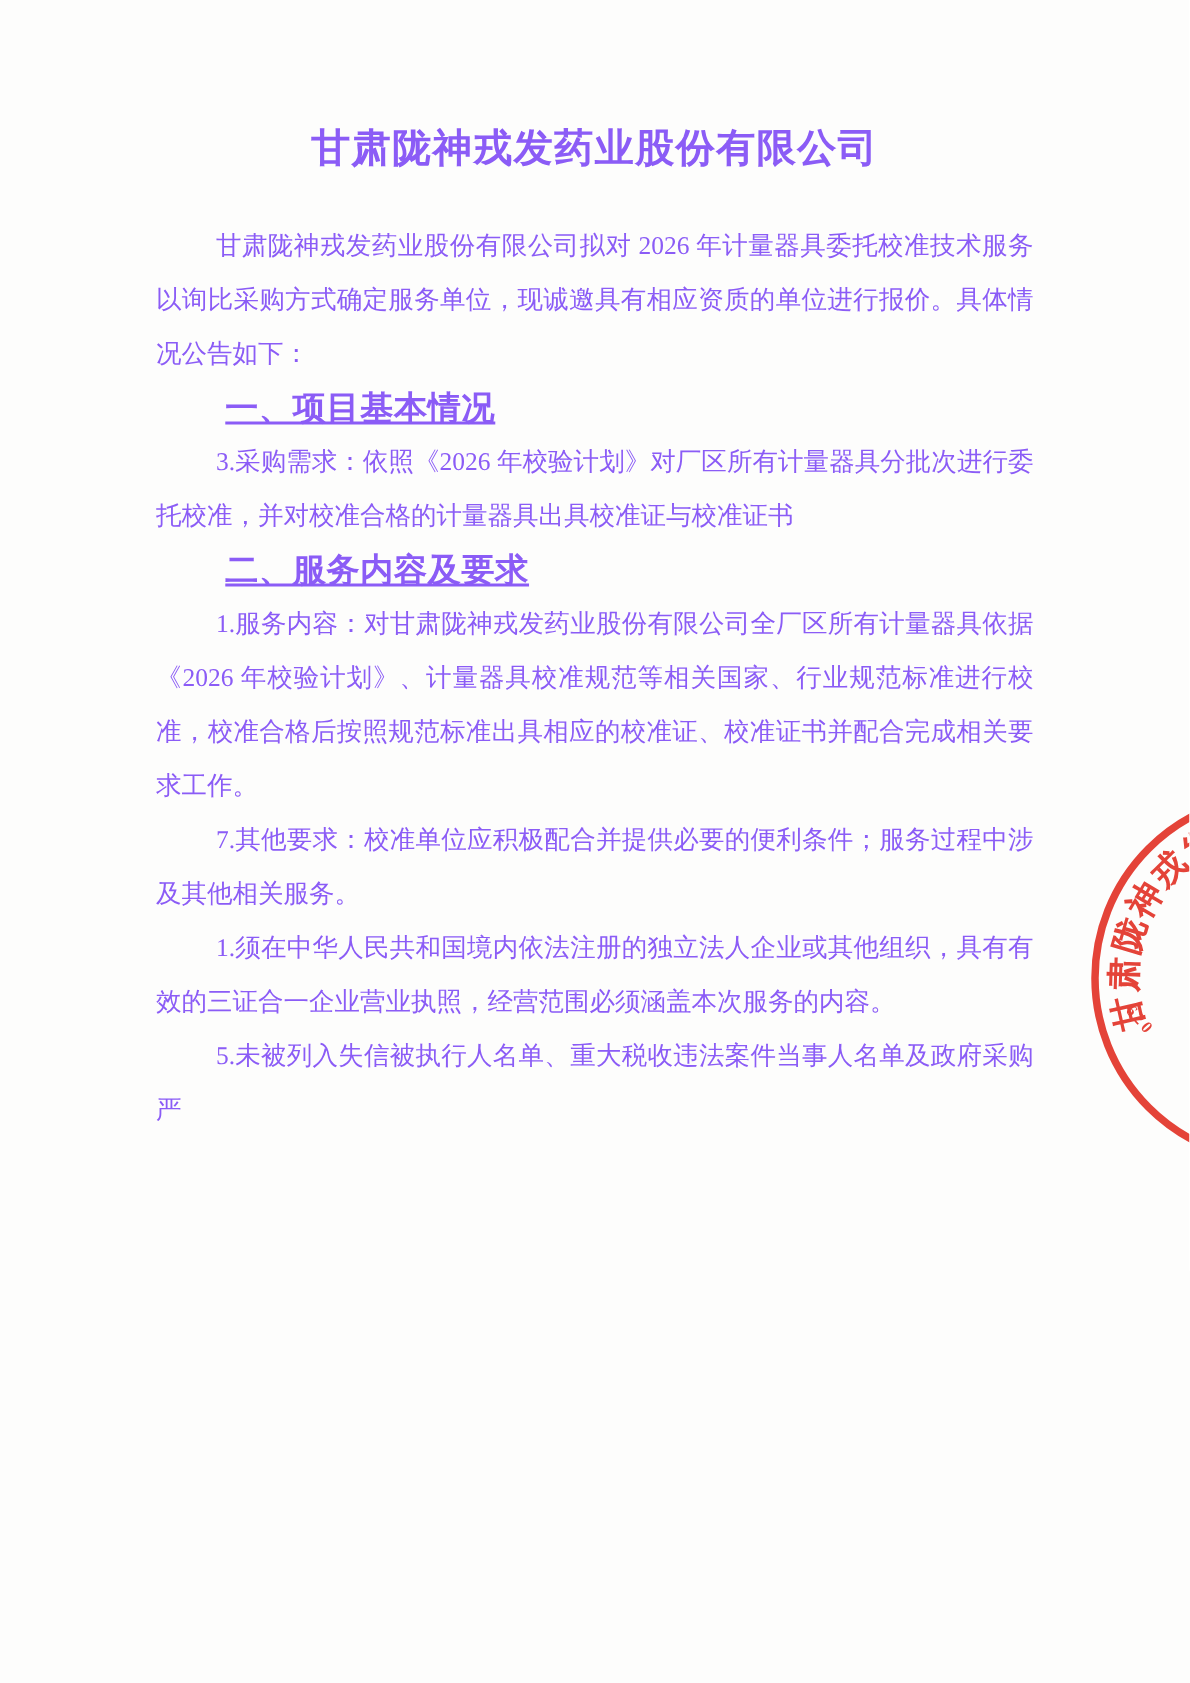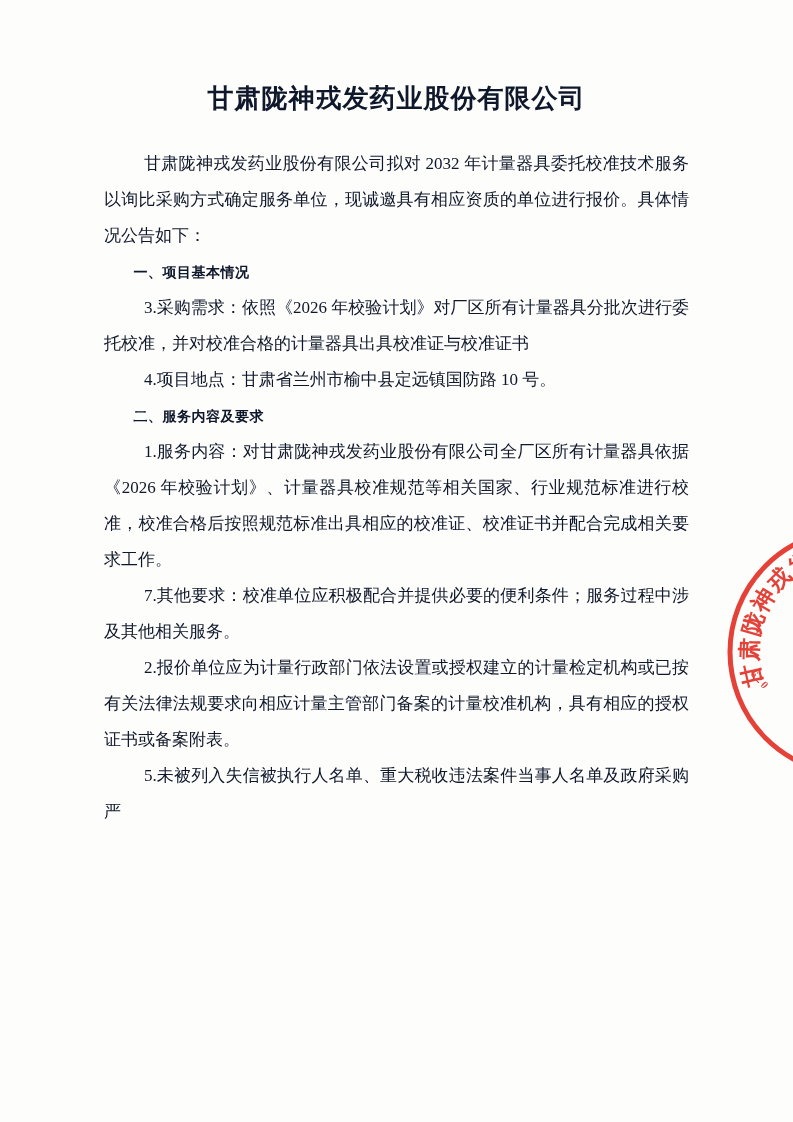--- a/index.html
+++ b/index.html
@@ -7,21 +7,21 @@
     padding: 0;
     background: #ffffff;
   }
   .page {
     position: relative;
     width: 793px;
     height: 1122px;
     background: #fdfdfc;
     overflow: hidden;
     font-family: "Liberation Serif", "DejaVu Serif", serif;
-    color: #0f172a;
+    color: #8b5cf6;
   }
   .doc {
     position: absolute;
     left: 104px;
     top: 78px;
     width: 585px;
   }
   .title-block {
     text-align: center;
     font-weight: bold;
@@ -37,24 +37,25 @@
     text-align: justify;
   }
   .body-text p { margin: 0; }
   p.para {
     text-indent: 2.35em;
     font-family: "Liberation Serif", "DejaVu Serif", serif;
   }
   p.heading {
     font-family: "Liberation Sans", "DejaVu Sans", sans-serif;
     font-weight: bold;
-    font-size: 14px;
+    font-size: 22px;
     text-indent: 2.1em;
     line-height: 36px;
     letter-spacing: 0.5px;
+    text-decoration: underline;
   }
   .stamp {
     position: absolute;
     left: 700px;
     top: 498px;
     width: 300px;
     height: 300px;
     pointer-events: none;
     opacity: 0.92;
   }
@@ -66,28 +67,27 @@
 </head>
 <body>
 
 <div class="page">
 
   <div class="doc">
     <div class="title-block">
       <div class="title-line">甘肃陇神戎发药业股份有限公司</div>
     </div>
     <div class="body-text">
-        <p class="para">甘肃陇神戎发药业股份有限公司拟对 2032 年计量器具委托校准技术服务以询比采购方式确定服务单位，现诚邀具有相应资质的单位进行报价。具体情况公告如下：</p>
+        <p class="para">甘肃陇神戎发药业股份有限公司拟对 2026 年计量器具委托校准技术服务以询比采购方式确定服务单位，现诚邀具有相应资质的单位进行报价。具体情况公告如下：</p>
         <p class="heading">一、项目基本情况</p>
         <p class="para">3.采购需求：依照《2026 年校验计划》对厂区所有计量器具分批次进行委托校准，并对校准合格的计量器具出具校准证与校准证书</p>
-        <p class="para">4.项目地点：甘肃省兰州市榆中县定远镇国防路 10 号。</p>
         <p class="heading">二、服务内容及要求</p>
         <p class="para">1.服务内容：对甘肃陇神戎发药业股份有限公司全厂区所有计量器具依据《2026 年校验计划》、计量器具校准规范等相关国家、行业规范标准进行校准，校准合格后按照规范标准出具相应的校准证、校准证书并配合完成相关要求工作。</p>
         <p class="para">7.其他要求：校准单位应积极配合并提供必要的便利条件；服务过程中涉及其他相关服务。</p>
-        <p class="para">2.报价单位应为计量行政部门依法设置或授权建立的计量检定机构或已按有关法律法规要求向相应计量主管部门备案的计量校准机构，具有相应的授权证书或备案附表。</p>
+        <p class="para">1.须在中华人民共和国境内依法注册的独立法人企业或其他组织，具有有效的三证合一企业营业执照，经营范围必须涵盖本次服务的内容。</p>
         <p class="para">5.未被列入失信被执行人名单、重大税收违法案件当事人名单及政府采购严</p>
       </div>
   </div>
 
   <svg class="stamp" viewBox="0 0 300 300" xmlns="http://www.w3.org/2000/svg" xmlns:xlink="http://www.w3.org/1999/xlink">
     <defs>
       <path id="seal-arc" d="M62.7,186.5 A95,95 0 1 1 184.5,243.3" fill="none"></path>
     </defs>
     <circle cx="152" cy="154" r="122" fill="none" stroke="#e23328" stroke-width="5"></circle>
     <text font-size="23" fill="#e23328" letter-spacing="1">

